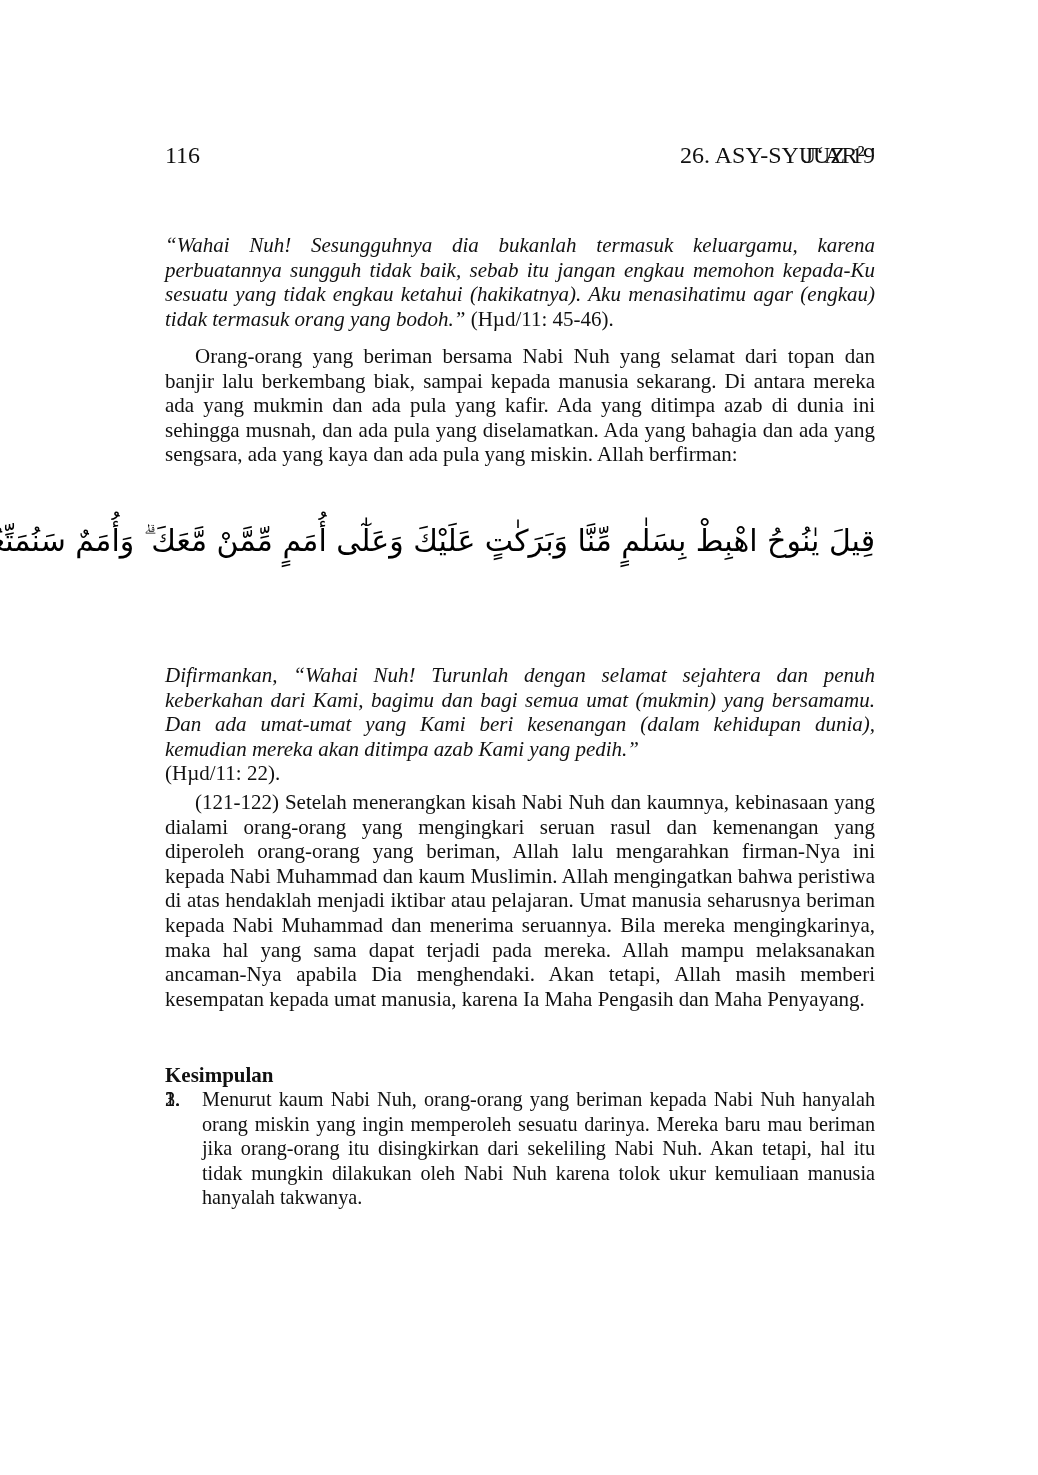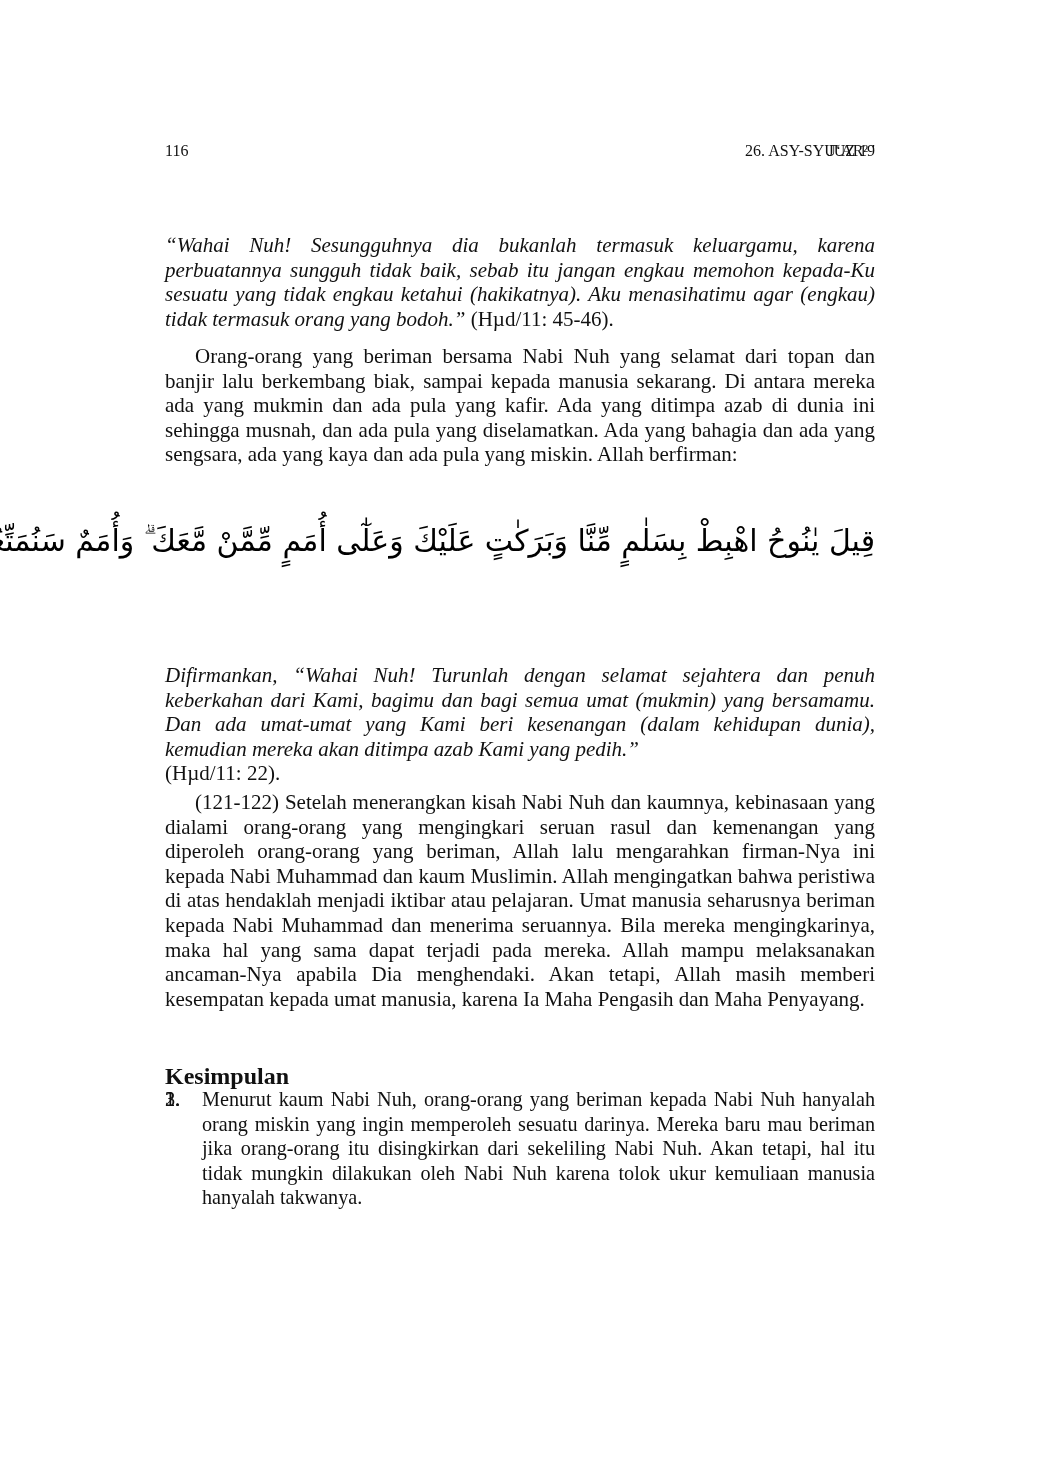--- a/index.html
+++ b/index.html
@@ -18,21 +18,21 @@
     .page {
       position: absolute;
       left: 165px;
       top: 142px;
       width: 710px;
     }
     .running-header {
       display: flex;
       justify-content: space-between;
       align-items: baseline;
-      font-size: 16px;
+      font-size: 24px;
       height: 30px;
     }
     .running-header .center {
       position: absolute;
       left: 0;
       right: 0;
       text-align: right;
       top: 0;
       pointer-events: none;
     }
@@ -60,21 +60,21 @@
       color: #000;
     }
     .arabic .ar-line1 { display: block; text-align: justify; text-align-last: justify; white-space: nowrap; }
     .arabic .ar-line2 { display: block; }
     .quote2 { position: absolute; top: 497px; left: 0; width: 710px; margin-top: 24px; }
     .para2  { position: absolute; top: 648px; left: 0; width: 710px; text-indent: 30px; }
     .heading {
       position: absolute;
       top: 921px;
       left: 0;
-      font-size: 24px;
+      font-size: 21px;
       font-weight: bold;
       margin: 0;
       text-align: center;
     }
     .conclusions {
       position: absolute;
       top: 945px;
       left: 0;
       width: 710px;
       list-style: none;

